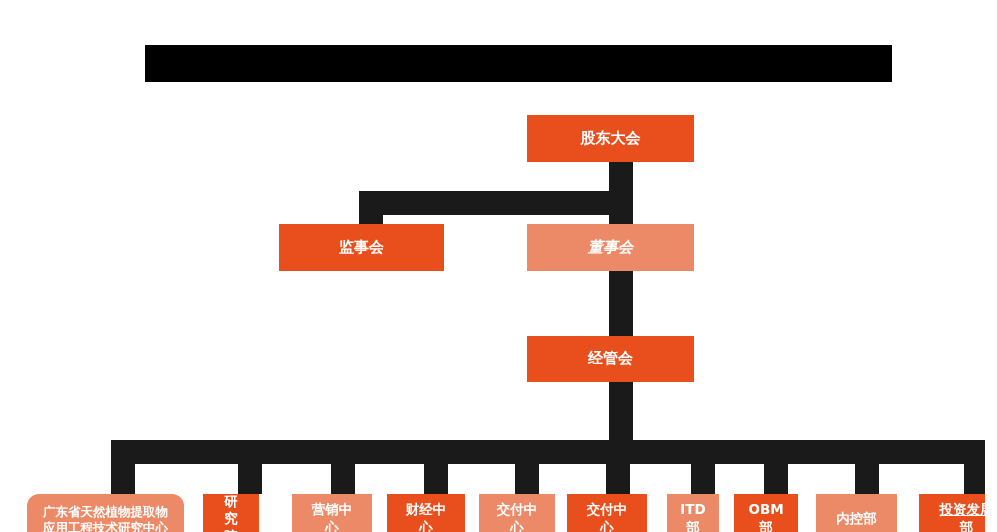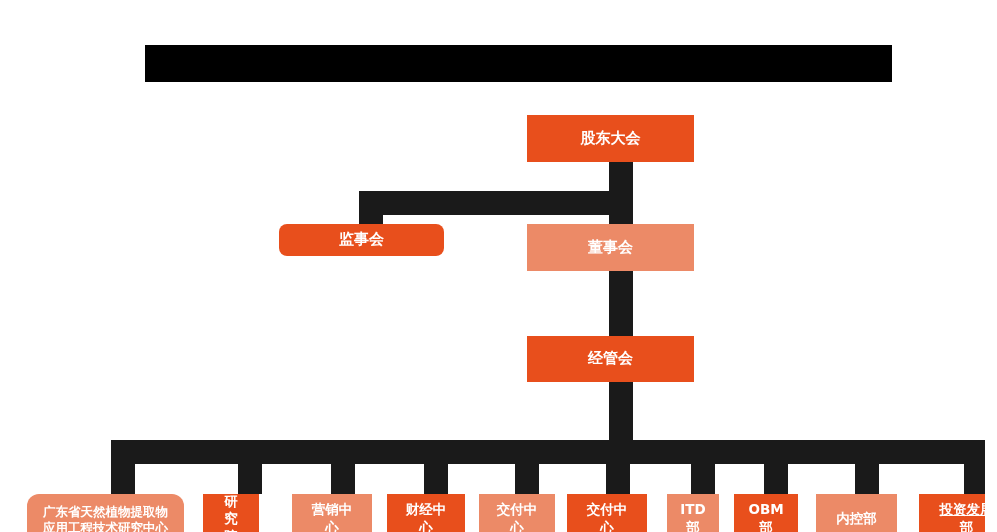--- a/index.html
+++ b/index.html
@@ -67,24 +67,24 @@
   <div class="line v" style="left:582px; top:416px; height:54px;"></div>
   <div class="line v" style="left:667px; top:416px; height:54px;"></div>
   <div class="line v" style="left:740px; top:416px; height:54px;"></div>
   <div class="line v" style="left:831px; top:416px; height:54px;"></div>
   <div class="line v" style="left:940px; top:416px; height:54px;"></div>
 
   <div class="node primary" style="left:503px; top:91px; width:167px; height:47px;">
     <span class="node-label">股东大会</span>
   </div>
 
-  <div class="node primary" style="left:255px; top:200px; width:165px; height:32px;border-radius:8px;">
+  <div class="node primary" style="left:255px; top:200px; width:165px; height:47px;">
     <span class="node-label">监事会</span>
   </div>
-  <div class="node secondary" style="left:503px; top:200px; width:167px; height:47px;">
+  <div class="node secondary" style="left:503px; top:200px; width:167px; height:47px;font-style:italic;">
     <span class="node-label">董事会</span>
   </div>
 
   <div class="node primary" style="left:503px; top:312px; width:167px; height:46px;text-align:right;">
     <span class="node-label">经管会</span>
   </div>
 
   <div class="node secondary tiny" style="left:3px; top:470px; width:157px; height:52px;">
     <span class="node-label">广东省天然植物提取物应用工程技术研究中心</span>
   </div>

